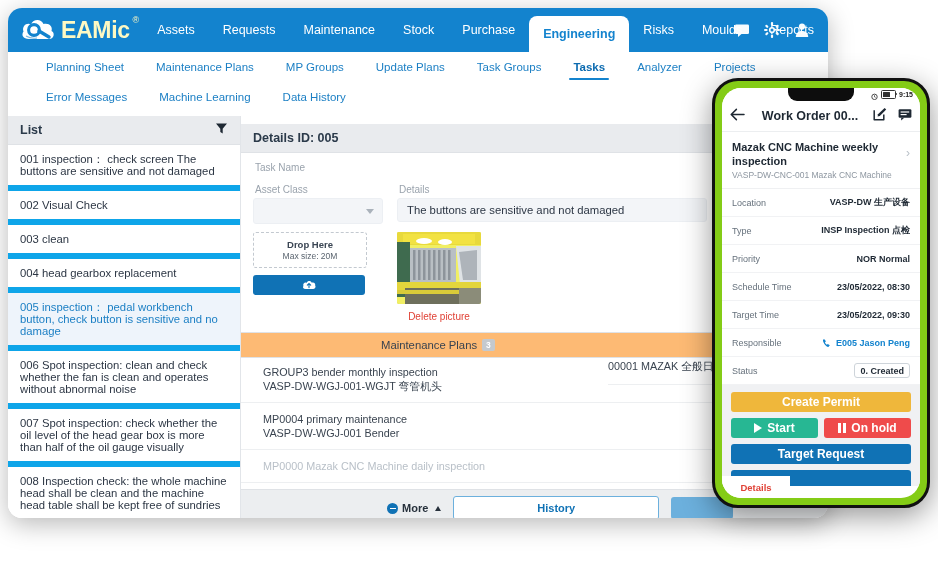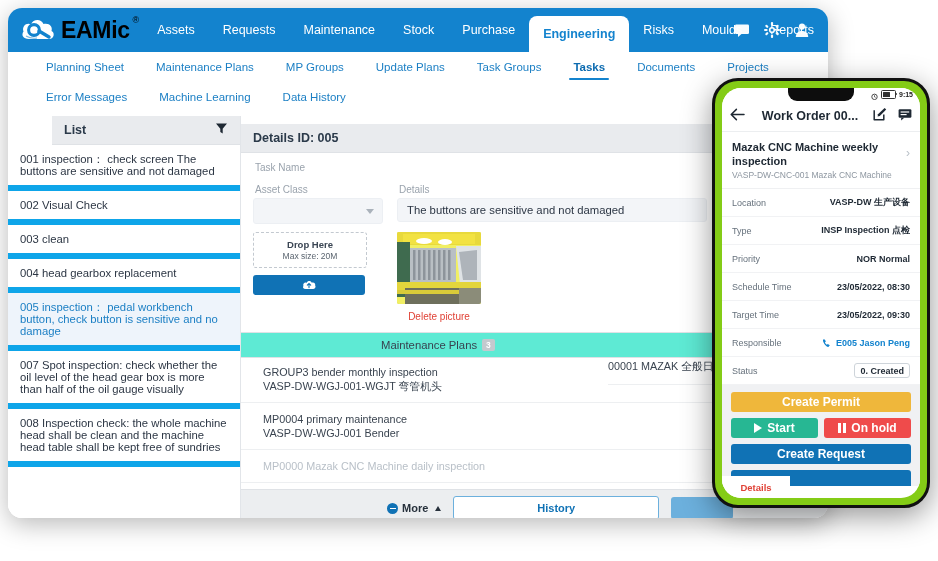--- a/index.html
+++ b/index.html
@@ -12,21 +12,21 @@
     background:#ffffff;border-radius:14px;overflow:hidden;
     box-shadow:0 6px 26px rgba(0,0,0,.28);
   }
   
   .topbar{
     position:absolute;left:0;top:0;width:820px;height:44px;background:#1383ce;
     display:flex;align-items:center;
   }
   .logo-wrap{display:flex;align-items:center;margin-left:12px;width:132px;}
   .logo-mark{position:relative;width:40px;height:30px;flex:none;}
-  .logo-text{color:#000000;font-size:23px;font-weight:bold;letter-spacing:-.3px;margin-left:1px;position:relative;}
+  .logo-text{color:#fef9c3;font-size:23px;font-weight:bold;letter-spacing:-.3px;margin-left:1px;position:relative;}
   .logo-text sup{font-size:9px;position:absolute;top:-2px;right:-9px;font-weight:normal;}
   .nav{display:flex;align-items:center;height:44px;margin-left:12px;}
   .nav-item{
     color:#ffffff;font-size:12.5px;padding:0 14px;height:44px;line-height:44px;
     white-space:nowrap;position:relative;cursor:pointer;
   }
   .nav-item.active{background:#ffffff;color:#1383ce;border-radius:8px 8px 0 0;font-weight:bold;height:36px;line-height:36px;margin-top:8px;}
   .topicons{position:absolute;right:8px;top:0;height:44px;display:flex;align-items:center;gap:14px;padding-right:10px;}
   .ticon{width:16px;height:16px;opacity:.97;cursor:pointer;}
 
@@ -45,21 +45,21 @@
     content:"";position:absolute;left:12px;right:12px;bottom:2px;height:2.5px;background:#1383ce;border-radius:2px;
   }
 
   
   .content{position:absolute;left:0;top:108px;width:820px;height:402px;background:#ffffff;display:flex;}
 
   
   .listcol{width:232px;height:402px;border-right:1px solid #e2e5e9;background:#ffffff;}
   .list-head{
     height:28px;background:#e9ebee;display:flex;align-items:center;justify-content:space-between;
-    padding:0 12px;border-bottom:1px solid #dfe2e6;margin-left:44px;
+    padding:0 12px;border-bottom:1px solid #dfe2e6;
   }
   .list-head .t{font-size:12.5px;font-weight:bold;color:#2b3a4a;}
   .list-item{
     padding:8px 12px;font-size:11.3px;line-height:12px;color:#2c3644;
     border-bottom:6px solid #0ea5e9;cursor:pointer;
   }
   .list-item.sel{background:#eef4fb;color:#1b7fc4;}
 
   
   .detcol{flex:1;height:402px;position:relative;background:#ffffff;overflow:hidden;margin-top:8px;}
@@ -89,21 +89,21 @@
   .upbtn{
     margin-top:7px;width:112px;height:20px;background:#1072b5;border-radius:3px;
     display:flex;align-items:center;justify-content:center;cursor:pointer;
   }
   .thumb{
     width:84px;height:72px;border-radius:2px;overflow:hidden;position:relative;background:#c9ce55;
   }
   .delpic{font-size:10px;color:#e04236;margin-top:7px;cursor:pointer;text-align:center;width:84px;}
 
   .mp-bar{
-    position:absolute;left:0;right:0;top:208px;height:24px;background:#5eead4;
+    position:absolute;left:0;right:0;top:208px;height:24px;background:#fdba74;
     display:flex;align-items:center;border-top:1px solid #dfe2e6;border-bottom:1px solid #dfe2e6;
   }
   .mp-bar .lbl{position:absolute;left:140px;font-size:11.3px;color:#384350;}
   .badge{
     display:inline-block;background:#c4c9ce;color:#fff;font-size:8.5px;border-radius:2px;
     padding:1px 4px;margin-left:5px;vertical-align:1px;font-weight:bold;
   }
   .mp-bar .tcol{position:absolute;right:8px;font-size:11.3px;color:#384350;}
 
   .mp-list{position:absolute;left:0;right:0;top:232px;bottom:36px;overflow:hidden;}
@@ -268,21 +268,21 @@
     </div>
 
     <div class="subnav">
       <div class="subrow" id="subrow1">
           <div class="sub-item">Planning Sheet</div>
           <div class="sub-item">Maintenance Plans</div>
           <div class="sub-item">MP Groups</div>
           <div class="sub-item">Update Plans</div>
           <div class="sub-item">Task Groups</div>
           <div class="sub-item active">Tasks</div>
-          <div class="sub-item">Documents</div>
+          <div class="sub-item">Analyzer</div>
           <div class="sub-item">Projects</div>
         </div>
       <div class="subrow" id="subrow2">
           <div class="sub-item">Error Messages</div>
           <div class="sub-item">Machine Learning</div>
           <div class="sub-item">Data History</div>
         </div>
     </div>
 
     <div class="content">
@@ -295,20 +295,21 @@
                 <path d="M1 1.6 L12 1.6 L7.7 6.7 L7.7 11.6 L5.3 10.1 L5.3 6.7 Z" fill="#1e2833"></path>
               </svg>
           </span>
         </div>
         <div id="listitems">
             <div class="list-item">001 inspection： check screen The buttons are sensitive and not damaged</div>
             <div class="list-item">002 Visual Check</div>
             <div class="list-item">003 clean</div>
             <div class="list-item">004 head gearbox replacement</div>
             <div class="list-item sel">005 inspection： pedal workbench button, check button is sensitive and no damage</div>
+            <div class="list-item">006 Spot inspection: clean and check whether the fan is clean and operates without abnormal noise</div>
             <div class="list-item">007 Spot inspection: check whether the oil level of the head gear box is more than half of the oil gauge visually</div>
             <div class="list-item">008 Inspection check: the whole machine head shall be clean and the machine head table shall be kept free of sundries</div>
           </div>
       </div>
 
       <div class="detcol">
         <div class="det-head">
           <div class="t">Details ID: 005</div>
         </div>
 
@@ -526,21 +527,21 @@
             <div class="abtn red">
               <span class="glyph">
                   <span class="pause">
                     <i></i>
                     <i></i>
                   </span>
                 </span>
               <span>On hold</span>
             </div>
           </div>
-          <div class="abtn blue">Create Request</div>
+          <div class="abtn blue">Target Request</div>
           <div class="abtn blue"></div>
         </div>
       </div>
 
       <div class="bottombar">
         <div class="bb-left">Details</div>
       </div>
     </div>
   </div>
 

